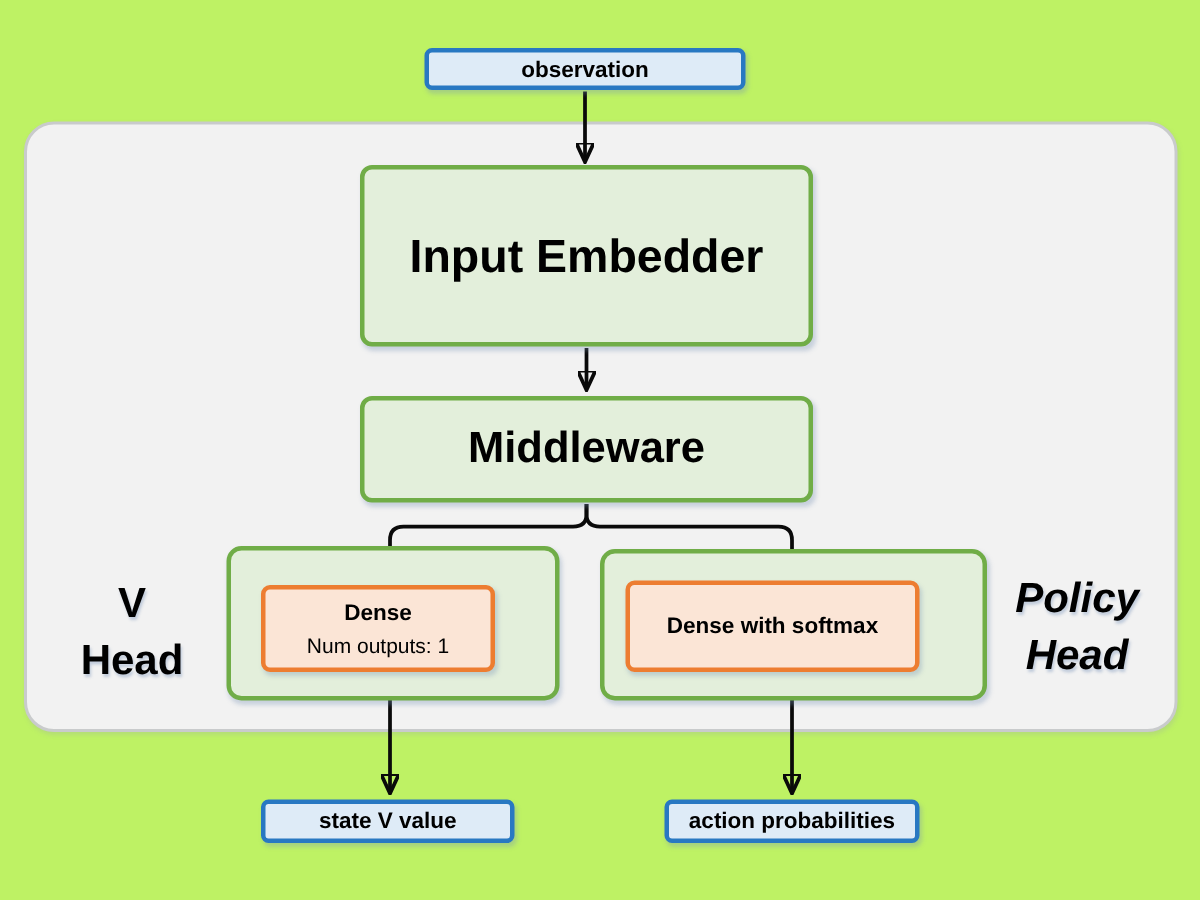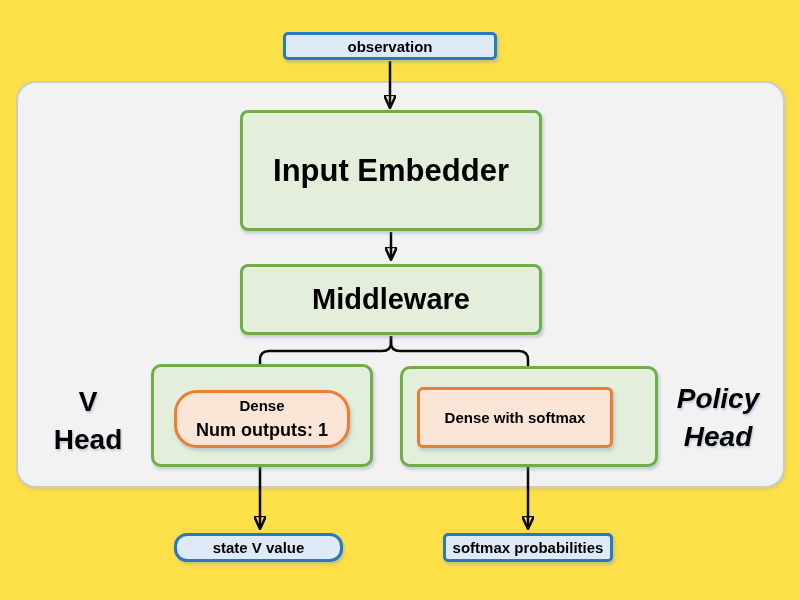--- a/index.html
+++ b/index.html
@@ -9,21 +9,21 @@
     --block-border:#70AD47;
     --dense-fill:#FBE5D6;
     --dense-border:#ED7D31;
     --panel-fill:#F2F2F2;
     --panel-border:#C9CBCC;
     --arrow-color:#0A0A0A;
     --text-color:#000000;
   }
   html,body{margin:0;padding:0;background:#ffffff;}
   .stage{
-    position:relative;width:800px;height:600px;background:#fde047;overflow:hidden;
+    position:relative;width:800px;height:600px;background:#bef264;overflow:hidden;
     font-family:"Liberation Sans","DejaVu Sans",sans-serif;color:var(--text-color);
   }
   .panel{
     position:absolute;left:16px;top:81px;width:765px;height:403px;
     background:var(--panel-fill);
     border:2.5px solid var(--panel-border);
     border-radius:20px;
     box-shadow:1px 2px 3px rgba(150,160,175,.25);
   }
   .box{
@@ -43,29 +43,29 @@
     border-radius:7px;
     font-weight:bold;
   }
   .dense{
     background:var(--dense-fill);
     border:3px solid var(--dense-border);
     border-radius:6px;
     line-height:1.45;
   }
   .dense .title{font-weight:bold;font-size:15px;}
-  .dense .subtitle{font-weight:bold;font-size:18px;}
+  .dense .subtitle{font-weight:normal;font-size:14px;}
   .obs-box{left:283px;top:32px;width:214px;height:28px;}
   .embedder-box{left:240px;top:110px;width:302px;height:121px;font-size:31px;border-radius:8px;}
   .middleware-box{left:240px;top:264px;width:302px;height:71px;font-size:29px;border-radius:8px;text-align:center;}
   .vhead-box{left:151px;top:364px;width:222px;height:103px;border-radius:10px;}
-  .vdense-box{left:174px;top:390px;width:176px;height:58px;border-radius:23px;}
+  .vdense-box{left:174px;top:390px;width:156px;height:58px;}
   .policyhead-box{left:400px;top:366px;width:258px;height:101px;border-radius:10px;}
   .policydense-box{left:417px;top:387px;width:196px;height:61px;}
-  .statev-box{left:174px;top:533px;width:169px;height:29px;border-radius:13px;}
+  .statev-box{left:174px;top:533px;width:169px;height:29px;}
   .actionprob-box{left:443px;top:533px;width:170px;height:29px;}
   .head-label{
     position:absolute;text-align:center;font-weight:bold;font-size:28px;line-height:38px;
     text-shadow:1px 2px 2px rgba(130,155,190,.45);
   }
   .vhead-label{left:25px;top:383px;width:126px;}
   .policyhead-label{left:655px;top:380px;width:126px;font-style:italic;}
   .arrows{position:absolute;left:0;top:0;width:800px;height:600px;pointer-events:none;}
   .arrows path{fill:none;stroke:var(--arrow-color);stroke-width:2.5px;}
 </style>
@@ -123,16 +123,16 @@
 
   <div class="box dense policydense-box">
     <div class="title">Dense with softmax</div>
   </div>
 
   <div class="box io statev-box">
     <span>state V value</span>
   </div>
 
   <div class="box io actionprob-box">
-    <span>softmax probabilities</span>
+    <span>action probabilities</span>
   </div>
 
 </div>
 
 </body></html>

